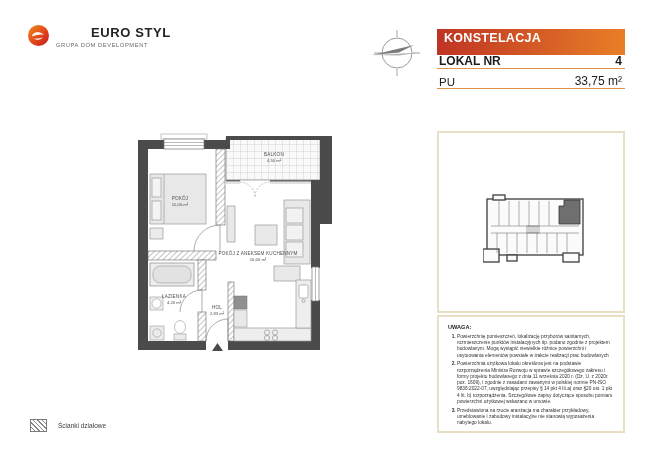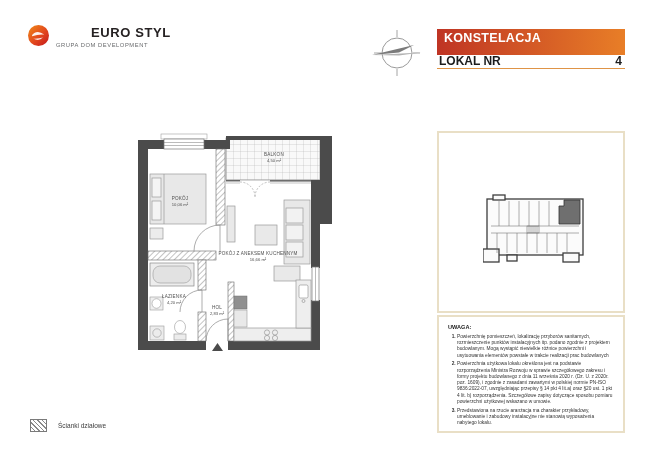--- a/index.html
+++ b/index.html
@@ -89,20 +89,24 @@
   <polygon points="4,31 46,21 31,28.5" fill="#7b7b7b"></polygon>
   <polygon points="4,31 53,28.5 31,31.5" fill="#b3b3b3"></polygon>
 </svg>
 
 <div class="banner">KONSTELACJA</div>
 
 <div class="fields">
   <div class="field-row">
     <span class="field-label">LOKAL NR</span>
     <span class="field-value">4</span>
+  </div>
+  <div class="field-row">
+    <span class="field-label">PU</span>
+    <span class="field-value">33,75 m²</span>
   </div>
 </div>
 
 <div class="panel-box" id="location-box">
   <svg id="building-plan" viewBox="0 0 104 74">
     <g stroke="#3d3d3d" stroke-width="1.3" fill="#fbfbfb">
       <rect x="4" y="6" width="96" height="56"></rect>
       <rect x="10" y="2" width="12" height="5"></rect>
       <rect x="0" y="56" width="16" height="13"></rect>
       <rect x="24" y="62" width="10" height="6"></rect>

